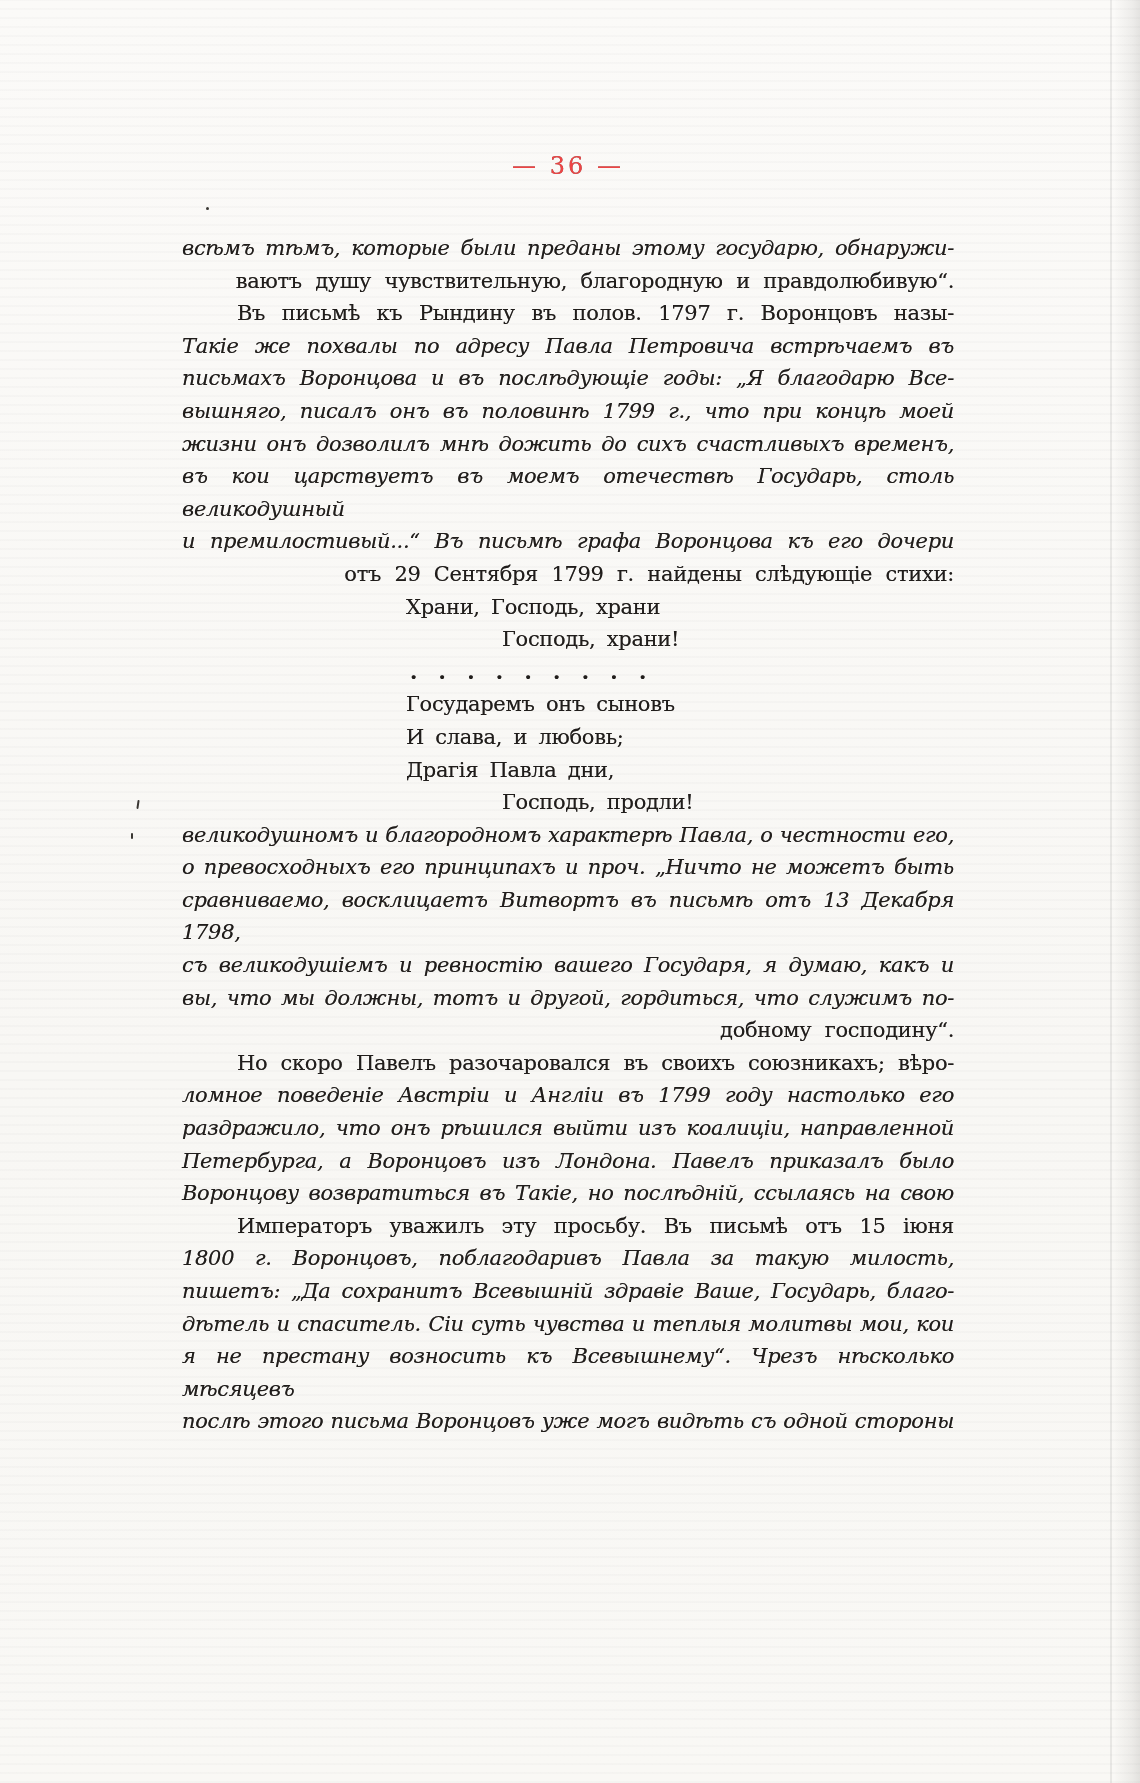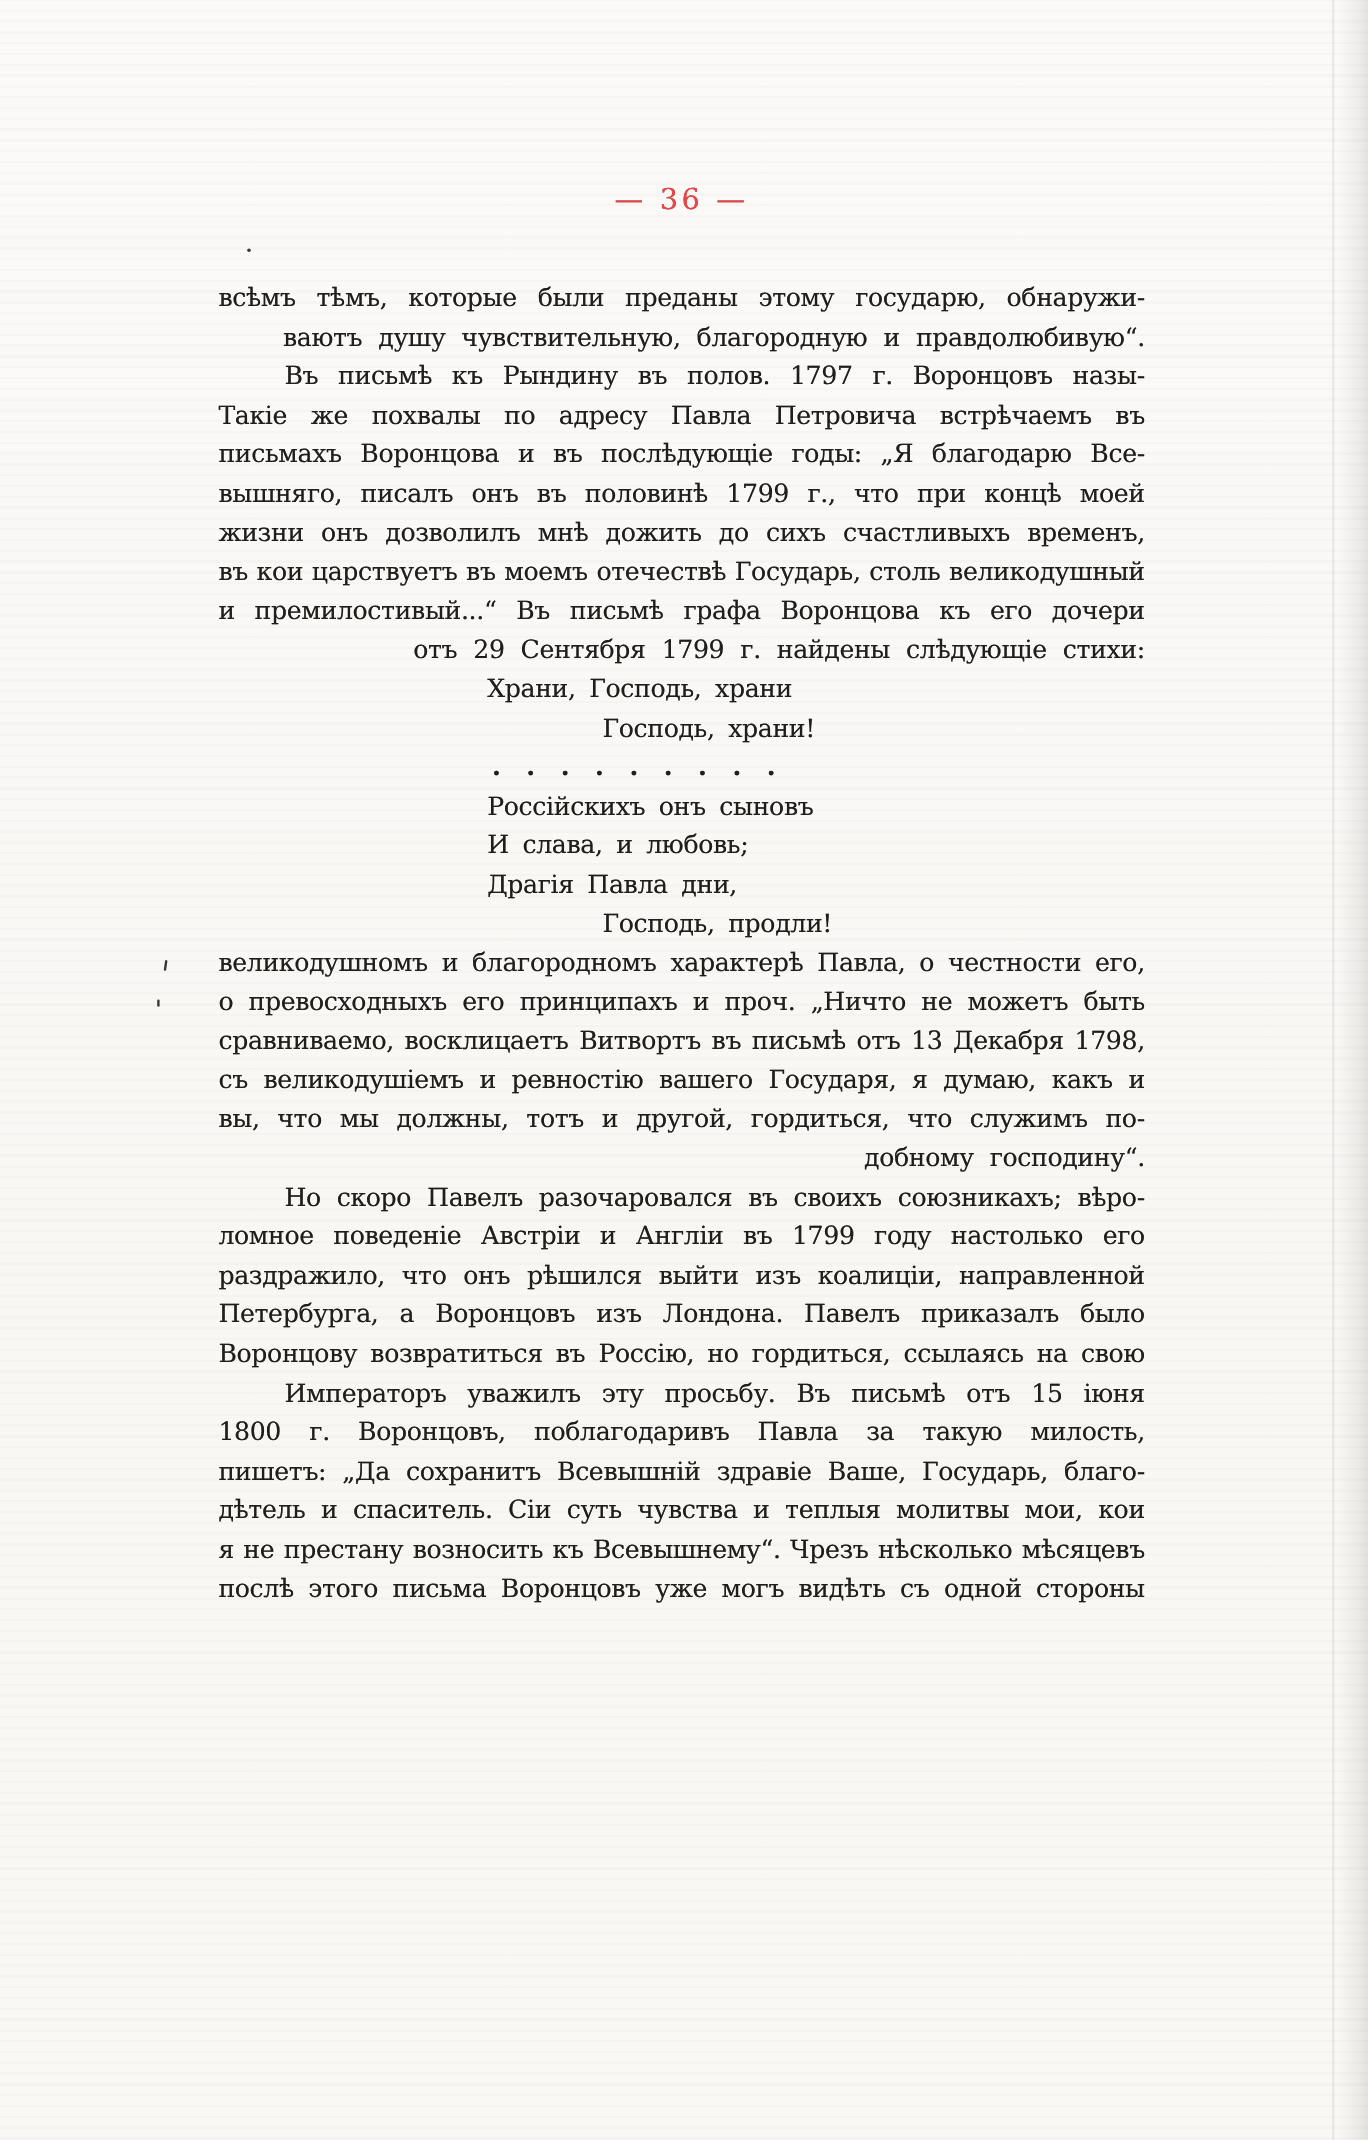--- a/index.html
+++ b/index.html
@@ -45,20 +45,21 @@
     letter-spacing: -0.015em;
     text-shadow: 0 0 0.5px rgba(32,29,27,0.6);
   }
 
   .ln { min-height: 32.6px; }
 
   
   .j {
     text-align: justify;
     text-align-last: justify;
+    font-style: italic;
   }
   
   .first {
     text-indent: 55px;
     text-align: justify;
     text-align-last: justify;
   }
   
   .last {
     text-align: right;
@@ -117,35 +118,35 @@
     <div class="ln j">Такіе же похвалы по адресу Павла Петровича встрѣчаемъ въ</div>
     <div class="ln j">письмахъ Воронцова и въ послѣдующіе годы: „Я благодарю Все-</div>
     <div class="ln j">вышняго, писалъ онъ въ половинѣ 1799 г., что при концѣ моей</div>
     <div class="ln j">жизни онъ дозволилъ мнѣ дожить до сихъ счастливыхъ временъ,</div>
     <div class="ln j">въ кои царствуетъ въ моемъ отечествѣ Государь, столь великодушный</div>
     <div class="ln j">и премилостивый...“ Въ письмѣ графа Воронцова къ его дочери</div>
     <div class="ln last">отъ 29 Сентября 1799 г. найдены слѣдующіе стихи:</div>
     <div class="ln verse">Храни, Господь, храни</div>
     <div class="ln verse2">Господь, храни!</div>
     <div class="ln dots">. . . . . . . . .</div>
-    <div class="ln verse">Россійскихъ онъ сыновъ</div>
+    <div class="ln verse">Государемъ онъ сыновъ</div>
     <div class="ln verse">И слава, и любовь;</div>
     <div class="ln verse">Драгія Павла дни,</div>
     <div class="ln verse2">Господь, продли!</div>
     <div class="ln j">великодушномъ и благородномъ характерѣ Павла, о честности его,</div>
     <div class="ln j">о превосходныхъ его принципахъ и проч. „Ничто не можетъ быть</div>
     <div class="ln j">сравниваемо, восклицаетъ Витвортъ въ письмѣ отъ 13 Декабря 1798,</div>
     <div class="ln j">съ великодушіемъ и ревностію вашего Государя, я думаю, какъ и</div>
     <div class="ln j">вы, что мы должны, тотъ и другой, гордиться, что служимъ по-</div>
     <div class="ln last">добному господину“.</div>
     <div class="ln first">Но скоро Павелъ разочаровался въ своихъ союзникахъ; вѣро-</div>
     <div class="ln j">ломное поведеніе Австріи и Англіи въ 1799 году настолько его</div>
     <div class="ln j">раздражило, что онъ рѣшился выйти изъ коалиціи, направленной</div>
     <div class="ln j">Петербурга, а Воронцовъ изъ Лондона. Павелъ приказалъ было</div>
-    <div class="ln j">Воронцову возвратиться въ Россію, но гордиться, ссылаясь на свою</div>
+    <div class="ln j">Воронцову возвратиться въ Такіе, но послѣдній, ссылаясь на свою</div>
     <div class="ln first">Императоръ уважилъ эту просьбу. Въ письмѣ отъ 15 іюня</div>
     <div class="ln j">1800 г. Воронцовъ, поблагодаривъ Павла за такую милость,</div>
     <div class="ln j">пишетъ: „Да сохранитъ Всевышній здравіе Ваше, Государь, благо-</div>
     <div class="ln j">дѣтель и спаситель. Сіи суть чувства и теплыя молитвы мои, кои</div>
     <div class="ln j">я не престану возносить къ Всевышнему“. Чрезъ нѣсколько мѣсяцевъ</div>
     <div class="ln j">послѣ этого письма Воронцовъ уже могъ видѣть съ одной стороны</div>
   </div>
 
   <div class="edge-line"></div>
   <div class="edge-shadow"></div>

